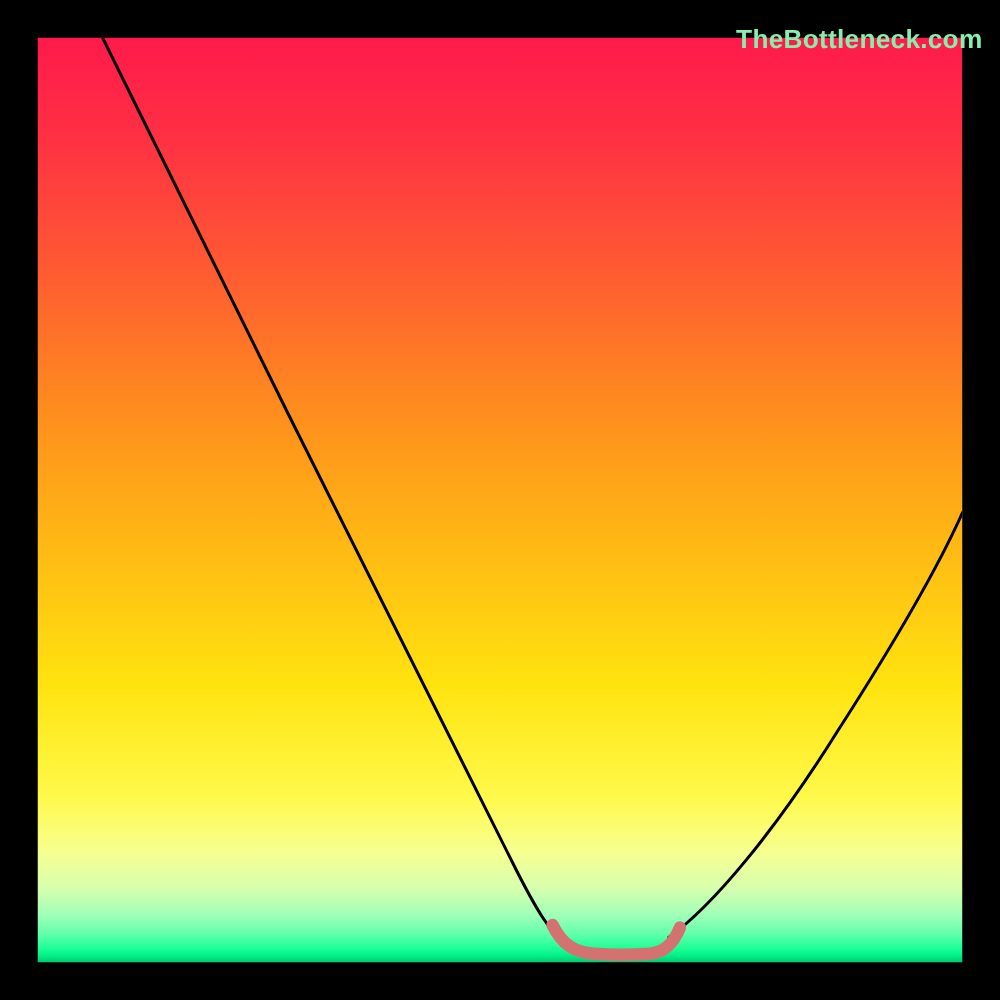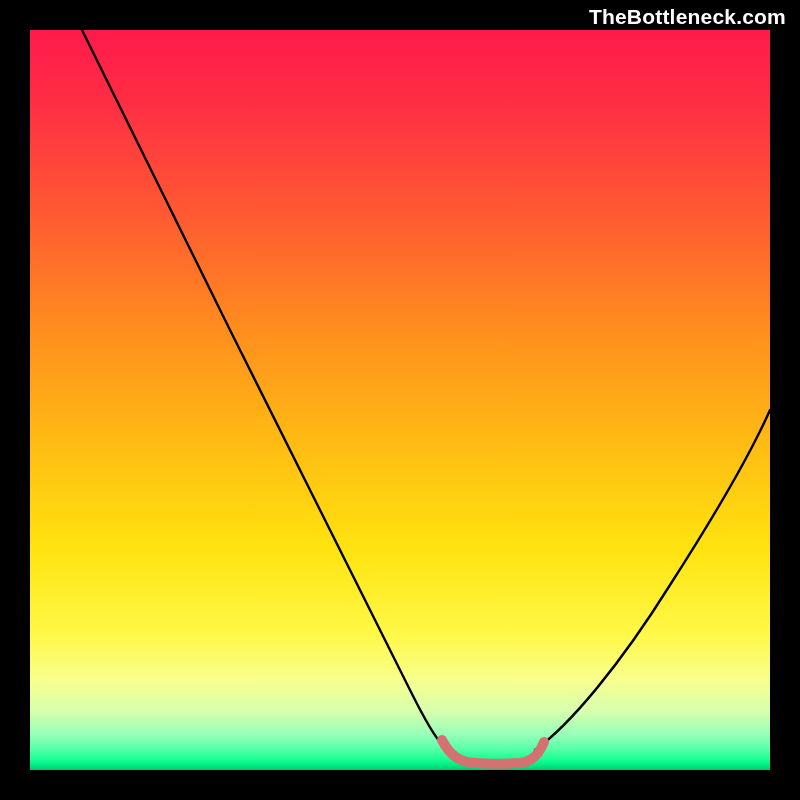--- a/index.html
+++ b/index.html
@@ -12,23 +12,23 @@
     font-family: Arial, Helvetica, sans-serif;
   }
   .frame {
     position: relative;
     width: 800px;
     height: 800px;
     background: #000;
   }
   .watermark {
     position: absolute;
-    top: 5px;
+    top: 20px;
     right: 14px;
-    color: #ffffff;
+    color: #86efac;
     font-size: 21px;
     font-weight: 600;
     letter-spacing: 0.2px;
     z-index: 50;
   }
   .plot {
     position: absolute;
     left: 30px;
     top: 30px;
     width: 740px;

